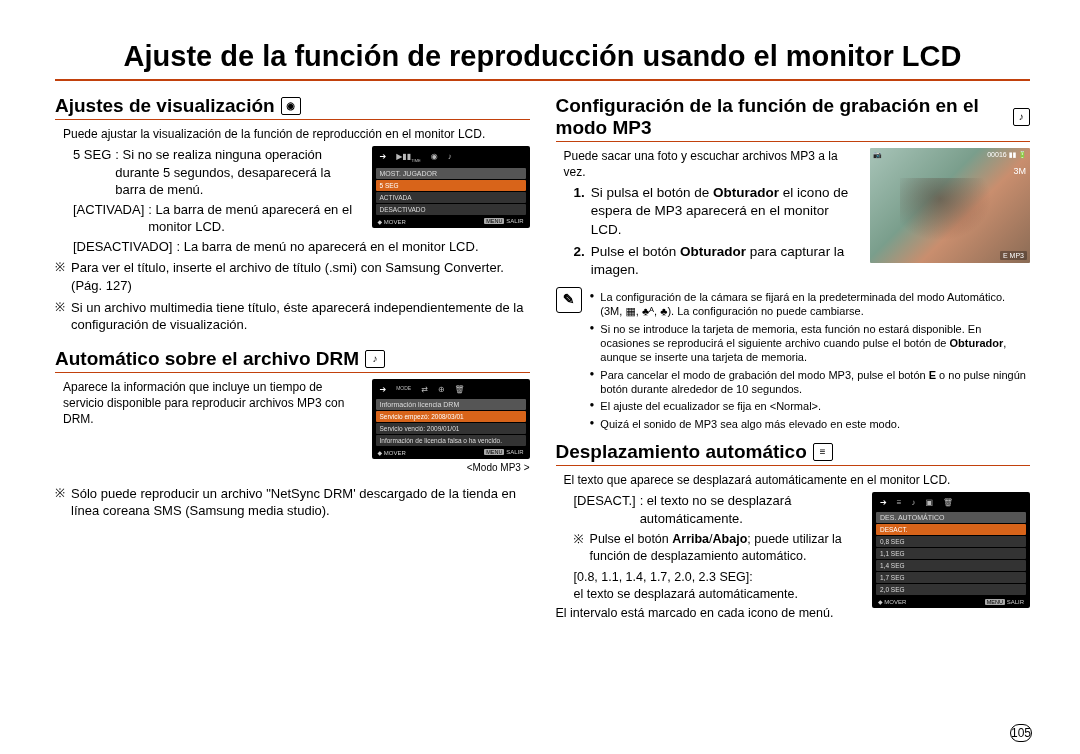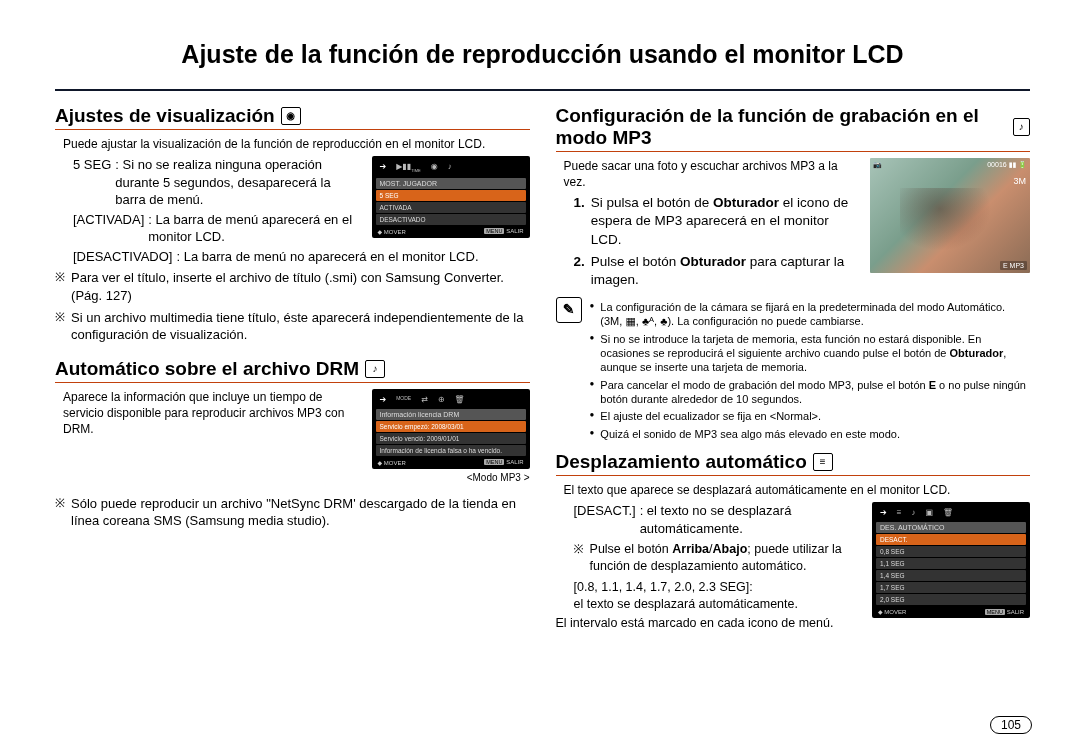--- a/index.html
+++ b/index.html
@@ -11,25 +11,25 @@
     height: 754px;
     box-sizing: border-box;
   }
   .page {
     padding: 40px 50px 30px 55px;
     box-sizing: border-box;
     height: 100%;
     position: relative;
   }
   .page-title {
-    font-size: 25px;
+    font-size: 29px;
     font-weight: bold;
     text-align: center;
-    border-bottom: 2px solid #0f172a;
-    padding-bottom: 20px;
+    border-bottom: 2px solid #c2410c;
+    padding-bottom: 6px;
     margin-bottom: 8px;
   }
   .columns {
     display: flex;
     gap: 26px;
   }
   .col {
     flex: 1;
     min-width: 0;
   }
@@ -121,25 +121,25 @@
     font-size: 14px;
     text-align: center;
     line-height: 22px;
     flex-shrink: 0;
     font-weight: bold;
   }
   .note-content { font-size: 11px; line-height: 1.3; flex: 1;}
 
   .page-num {
     position: absolute;
-    bottom: 20px;
+    bottom: 12px;
     right: 48px;
     border: 1.2px solid #000;
     border-radius: 12px;
-    padding: 1px 10px;
+    padding: 1px 0;
     font-size: 12px;
   }
   .clear { clear: both;}
   .def-row { display:flex; gap:4px; font-size:13px; line-height:1.35; margin-top:2px;}
   .def-label { white-space: nowrap;}
 </style>
 </head>
 <body>
 
 <div class="page">

